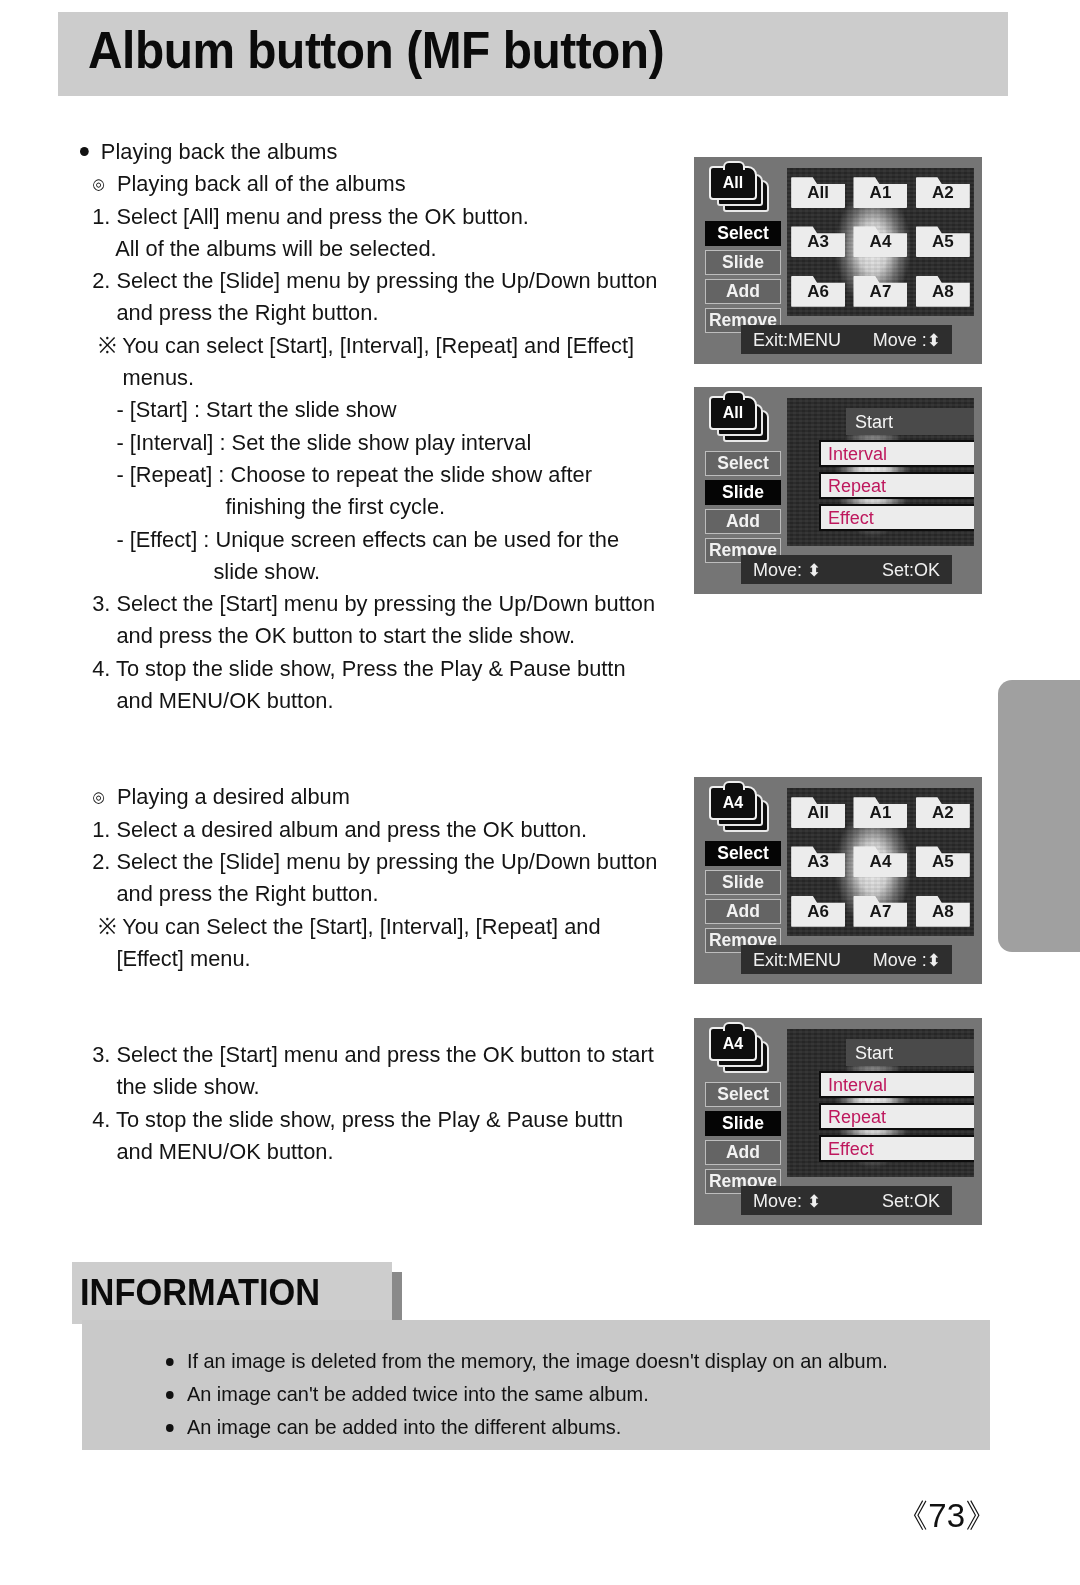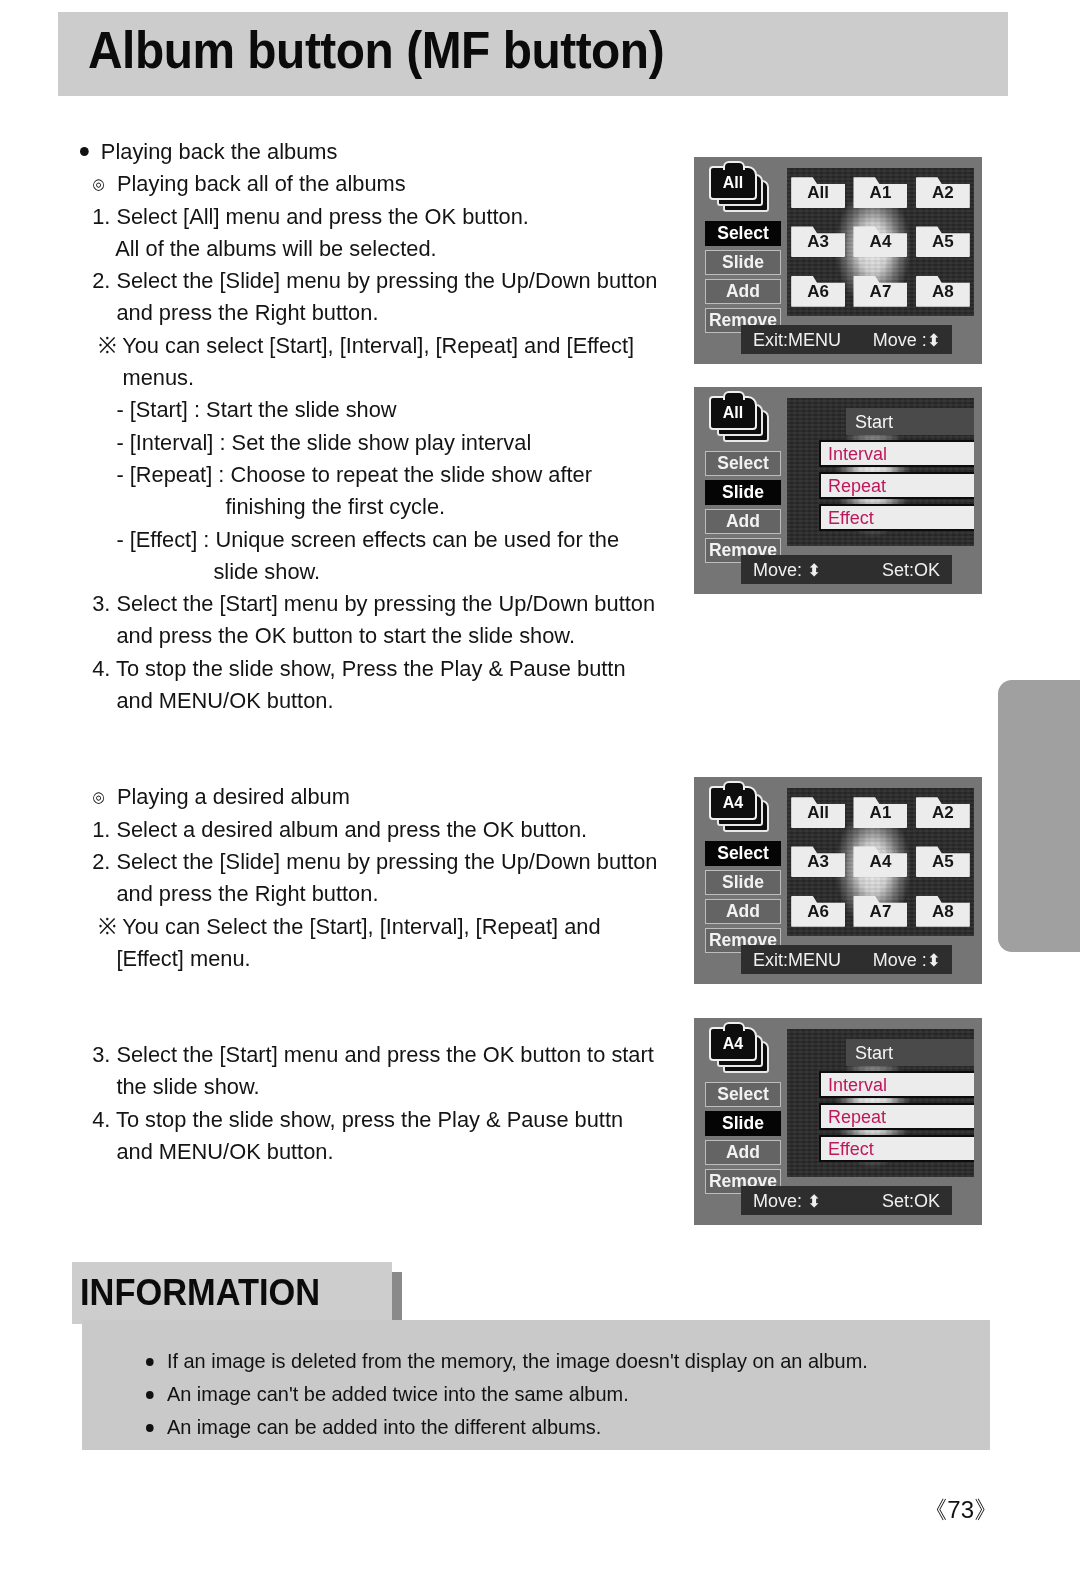--- a/index.html
+++ b/index.html
@@ -288,21 +288,21 @@
     transform-origin: left center;
     color: #0b0b0b;
   }
   #info-body {
     position: absolute;
     left: 82px;
     top: 1320px;
     width: 908px;
     height: 130px;
     background: #c9c9c9;
-    padding: 24px 0 0 64px;
+    padding: 24px 0 0 84px;
     box-sizing: border-box;
   }
   .info-line {
     font-size: 21px;
     line-height: 33px;
     color: #121212;
     transform: scaleX(0.95);
     transform-origin: left center;
     white-space: nowrap;
   }
@@ -313,21 +313,21 @@
     background: #111;
     margin-right: 14px;
     vertical-align: 2px;
   }
 
   
   #page-num {
     position: absolute;
     right: 82px;
     top: 1494px;
-    font-size: 24px;
+    font-size: 33px;
     color: #111;
     letter-spacing: 0px;
   }
 </style>
 </head>
 <body>
 
 <div id="title-band">
   <div id="title-text">Album button (MF button)</div>
 </div>

